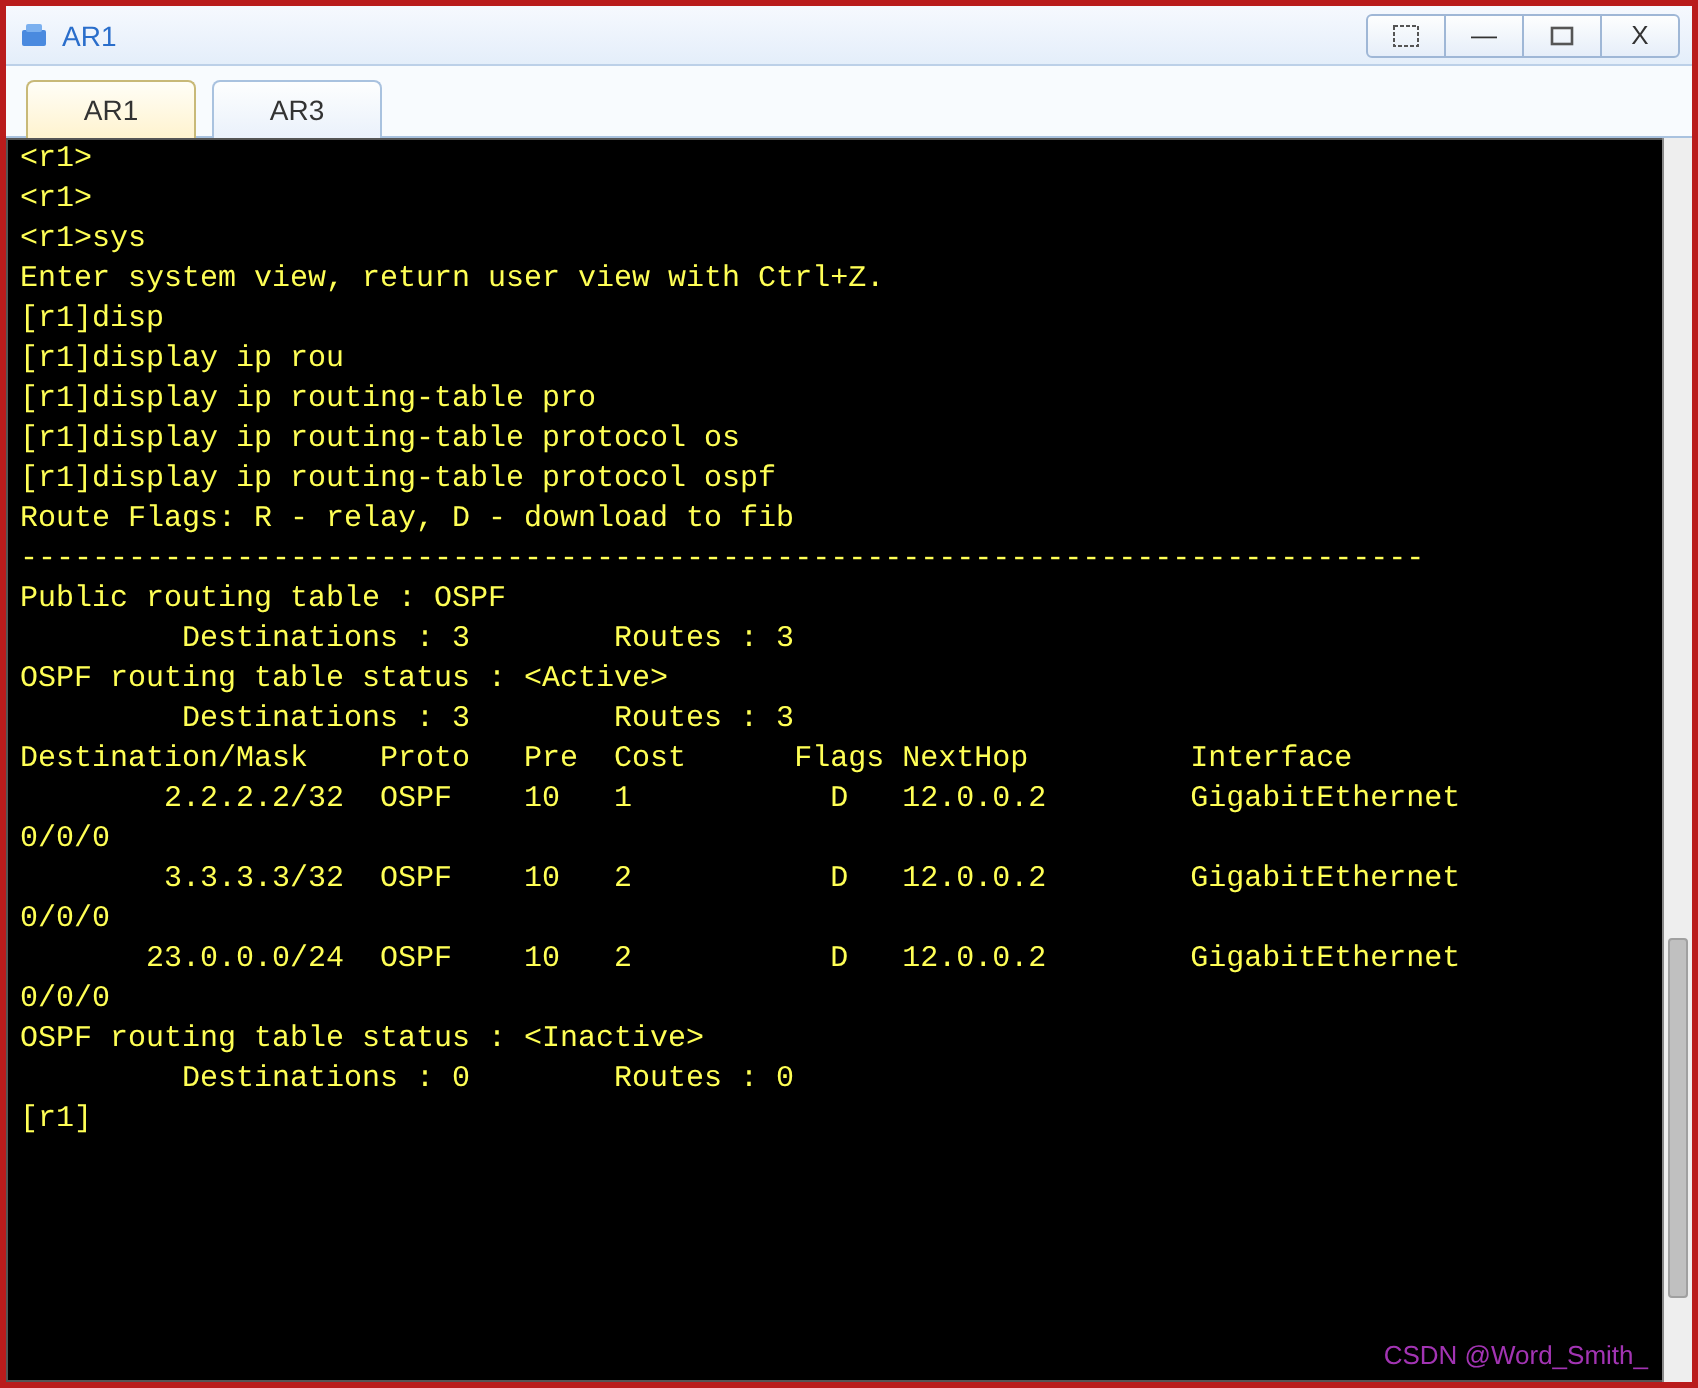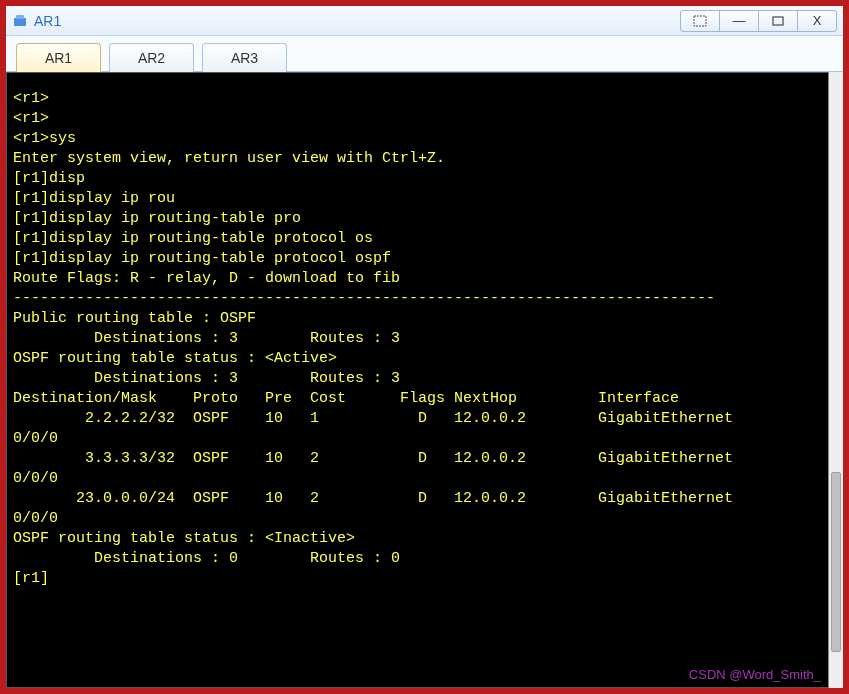--- a/index.html
+++ b/index.html
@@ -7,21 +7,21 @@
       font-family: "Segoe UI", Tahoma, sans-serif;
       background: #e8e8e8;
       width: 849px;
       height: 694px;
       overflow: hidden;
     }
     .window {
       width: 849px;
       height: 694px;
       background: #fff;
-      border: 6px solid #b91c1c;
+      border: 3px solid #b91c1c;
       display: flex;
       flex-direction: column;
     }
     .titlebar {
       height: 30px;
       background: linear-gradient(#f6f9fe, #e4eefa);
       border-bottom: 1px solid #bcd0e8;
       display: flex;
       align-items: center;
       padding: 0 6px;
@@ -87,21 +87,21 @@
       background: #111;
       position: relative;
     }
     .terminal {
       flex: 1;
       background: #000;
       color: #ffff55;
       font-family: "Courier New", monospace;
       font-size: 15px;
       line-height: 20px;
-      padding: 16px 6px;
+      padding: 0 6px;
       white-space: pre;
       overflow: hidden;
       border: 1px solid #555;
       border-right: none;
     }
     .scrollbar {
       width: 15px;
       background: #eee;
       border-left: 1px solid #888;
       position: relative;
@@ -150,21 +150,20 @@
         <svg width="12" height="10" viewBox="0 0 12 10">
             <rect x="1" y="1" width="10" height="8" fill="none" stroke="#555" stroke-width="1.3"></rect>
           </svg>
       </div>
       <div class="win-btn">X</div>
     </div>
   </div>
 
   <div class="tabbar">
     <div class="tab active">AR1</div>
-    <div class="tab">AR2</div>
     <div class="tab">AR3</div>
   </div>
 
   <div class="terminal-wrap">
     <div class="terminal" id="terminal"><span class="term-line">&lt;r1&gt;</span><span class="term-line">&lt;r1&gt;</span><span class="term-line">&lt;r1&gt;sys</span><span class="term-line">Enter system view, return user view with Ctrl+Z.</span><span class="term-line">[r1]disp</span><span class="term-line">[r1]display ip rou</span><span class="term-line">[r1]display ip routing-table pro</span><span class="term-line">[r1]display ip routing-table protocol os</span><span class="term-line">[r1]display ip routing-table protocol ospf</span><span class="term-line">Route Flags: R - relay, D - download to fib</span><span class="term-line">------------------------------------------------------------------------------</span><span class="term-line">Public routing table : OSPF</span><span class="term-line">         Destinations : 3        Routes : 3</span><span class="term-line"></span><span class="term-line">OSPF routing table status : &lt;Active&gt;</span><span class="term-line">         Destinations : 3        Routes : 3</span><span class="term-line"></span><span class="term-line">Destination/Mask    Proto   Pre  Cost      Flags NextHop         Interface</span><span class="term-line"></span><span class="term-line">        2.2.2.2/32  OSPF    10   1           D   12.0.0.2        GigabitEthernet</span><span class="term-line">0/0/0</span><span class="term-line">        3.3.3.3/32  OSPF    10   2           D   12.0.0.2        GigabitEthernet</span><span class="term-line">0/0/0</span><span class="term-line">       23.0.0.0/24  OSPF    10   2           D   12.0.0.2        GigabitEthernet</span><span class="term-line">0/0/0</span><span class="term-line"></span><span class="term-line">OSPF routing table status : &lt;Inactive&gt;</span><span class="term-line">         Destinations : 0        Routes : 0</span><span class="term-line"></span><span class="term-line">[r1]</span></div>
     <div class="scrollbar">
       <div class="scroll-thumb"></div>
     </div>
     <div class="watermark">CSDN @Word_Smith_</div>
   </div>

